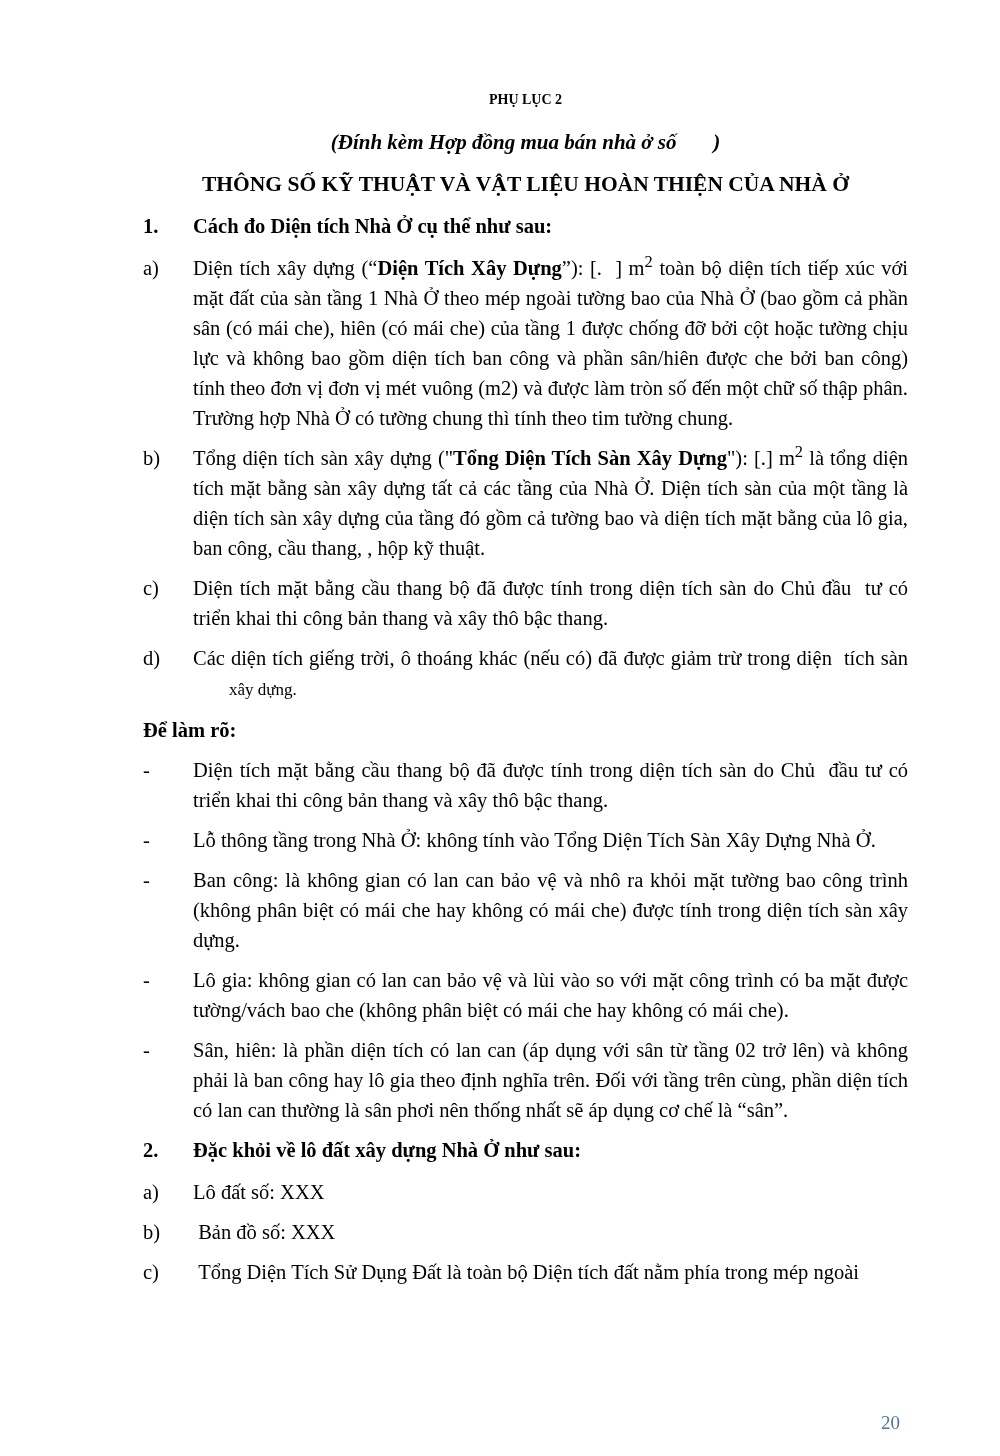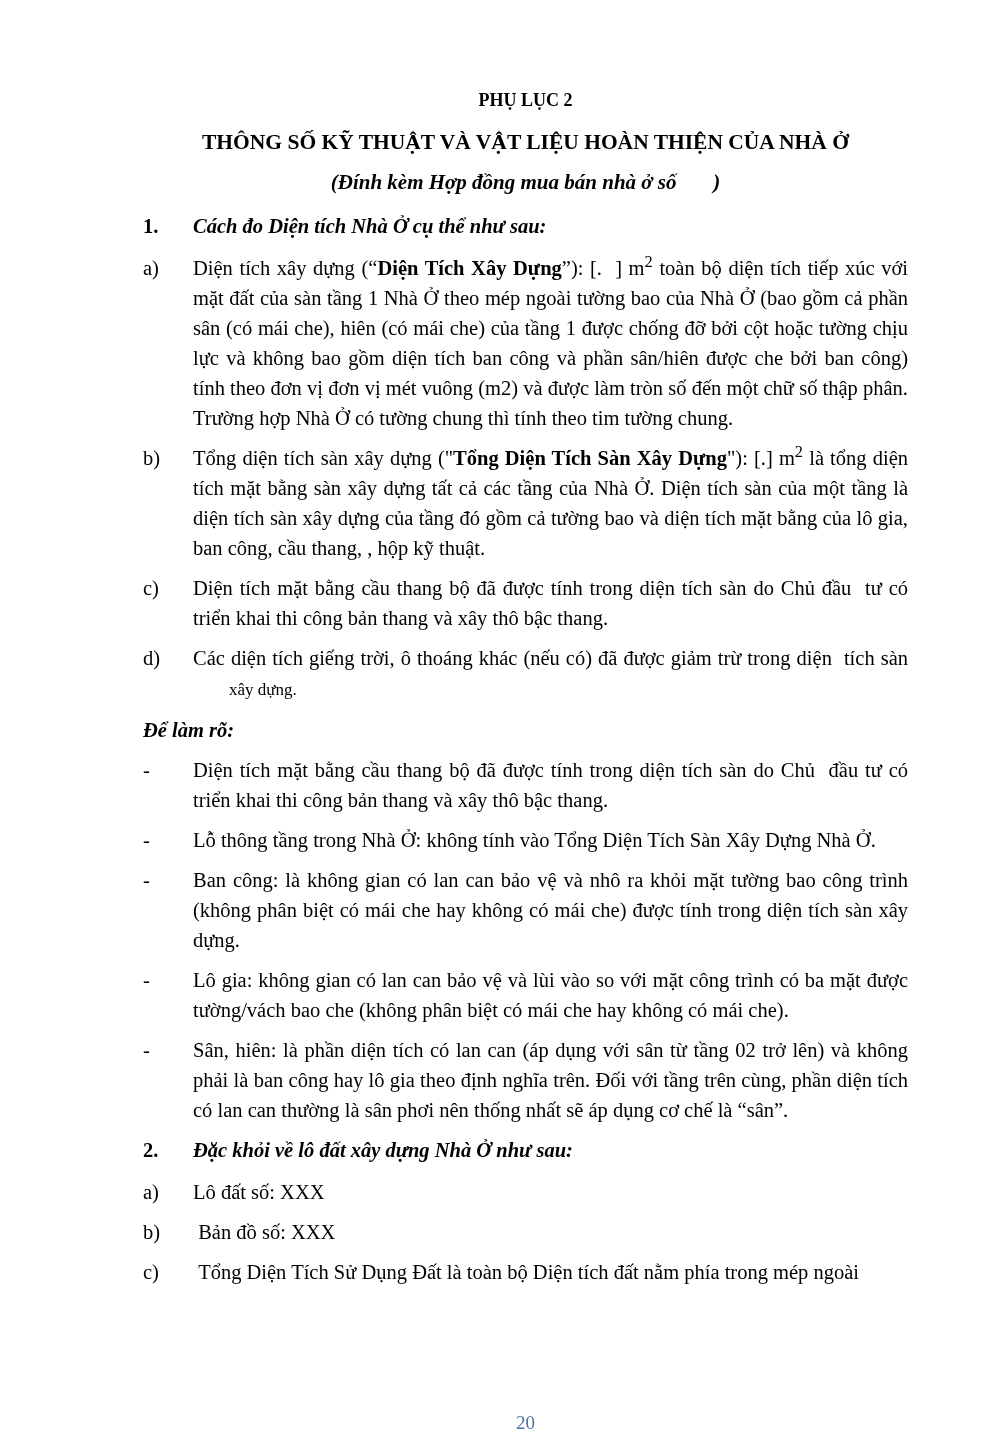--- a/index.html
+++ b/index.html
@@ -13,21 +13,21 @@
     overflow: hidden;
   }
   .page {
     position: relative;
     width: 1000px;
     height: 1456px;
     padding: 86px 92px 0 143px;
   }
   .center { text-align: center; }
   .appendix-title {
-    font-size: 18px;
+    font-size: 14px;
     font-weight: bold;
     line-height: 28px;
     margin-bottom: 15px;
   }
   .doc-title {
     font-size: 21.5px;
     font-weight: bold;
     line-height: 27px;
     margin-bottom: 13px;
   }
@@ -49,53 +49,52 @@
     flex-shrink: 0;
   }
   .item .text {
     flex: 1;
     text-align: justify;
   }
   .item.heading-item {
     font-weight: bold;
     margin-bottom: 12px;
   }
-  .item.heading-item .text { text-align: left; font-style: italic; }
+  .item.heading-item .text { text-align: left; }
   .clarify-heading {
     font-size: 20.5px;
     line-height: 30px;
     font-weight: bold;
-    font-style: italic;
     margin-bottom: 10px;
   }
   .text sup {
     font-size: 0.8em;
     vertical-align: super;
     line-height: 0;
   }
   .small-text { font-size: 0.83em; margin-left: 36px; }
   .page-number {
     position: absolute;
     left: 143px;
-    right: 92px;
+    right: 100px;
     bottom: 22px;
-    text-align: center;
+    text-align: right;
     font-size: 19px;
   }
 </style>
 </head>
 <body style="color: rgb(0, 0, 0);">
 
 <div class="page">
 
   <div class="center appendix-title">PHỤ LỤC 2</div>
 
+  <div class="center attachment-note">(Đính kèm Hợp đồng mua bán nhà ở số&nbsp;&nbsp;&nbsp;&nbsp;&nbsp;&nbsp;&nbsp;)</div>
+
   <div class="center doc-title">THÔNG SỐ KỸ THUẬT VÀ VẬT LIỆU HOÀN THIỆN CỦA NHÀ Ở</div>
-
-  <div class="center attachment-note">(Đính kèm Hợp đồng mua bán nhà ở số&nbsp;&nbsp;&nbsp;&nbsp;&nbsp;&nbsp;&nbsp;)</div>
 
   <div class="item heading-item">
     <span class="label">1.</span>
     <span class="text">Cách đo Diện tích Nhà Ở cụ thể như sau:</span>
   </div>
 
   <div class="item">
     <span class="label">a)</span>
     <span class="text"><span>Diện tích xây dựng (“</span><span style="font-weight: bold;">Diện Tích Xây Dựng</span><span>”): [.&nbsp;&nbsp;] m</span><sup>2</sup><span> toàn bộ diện tích tiếp xúc với mặt đất của sàn tầng 1 Nhà Ở theo mép ngoài tường bao của Nhà Ở (bao gồm cả phần sân (có mái che), hiên (có mái che) của tầng 1 được chống đỡ bởi cột hoặc tường chịu lực và không bao gồm diện tích ban công và phần sân/hiên được che bởi ban công) tính theo đơn vị đơn vị mét vuông (m2) và được làm tròn số đến một chữ số thập phân. Trường hợp Nhà Ở có tường chung thì tính theo tim tường chung.</span></span>
   </div>

